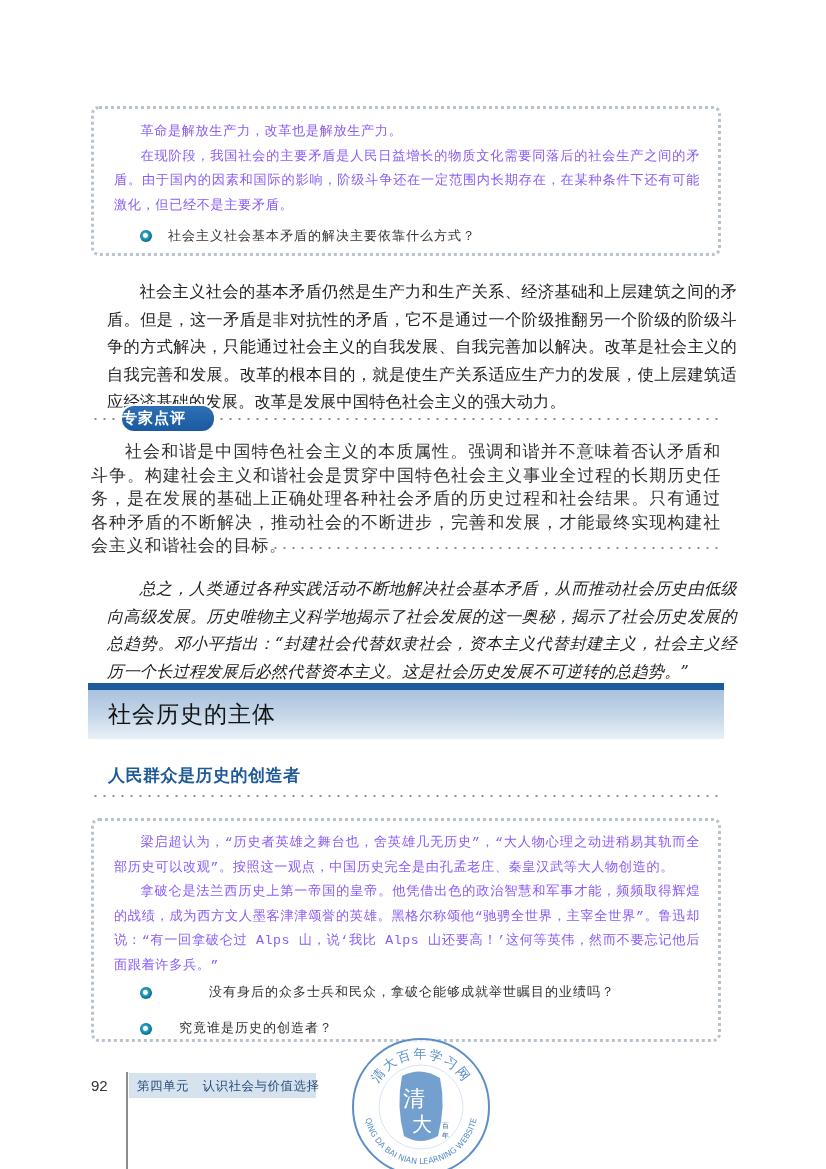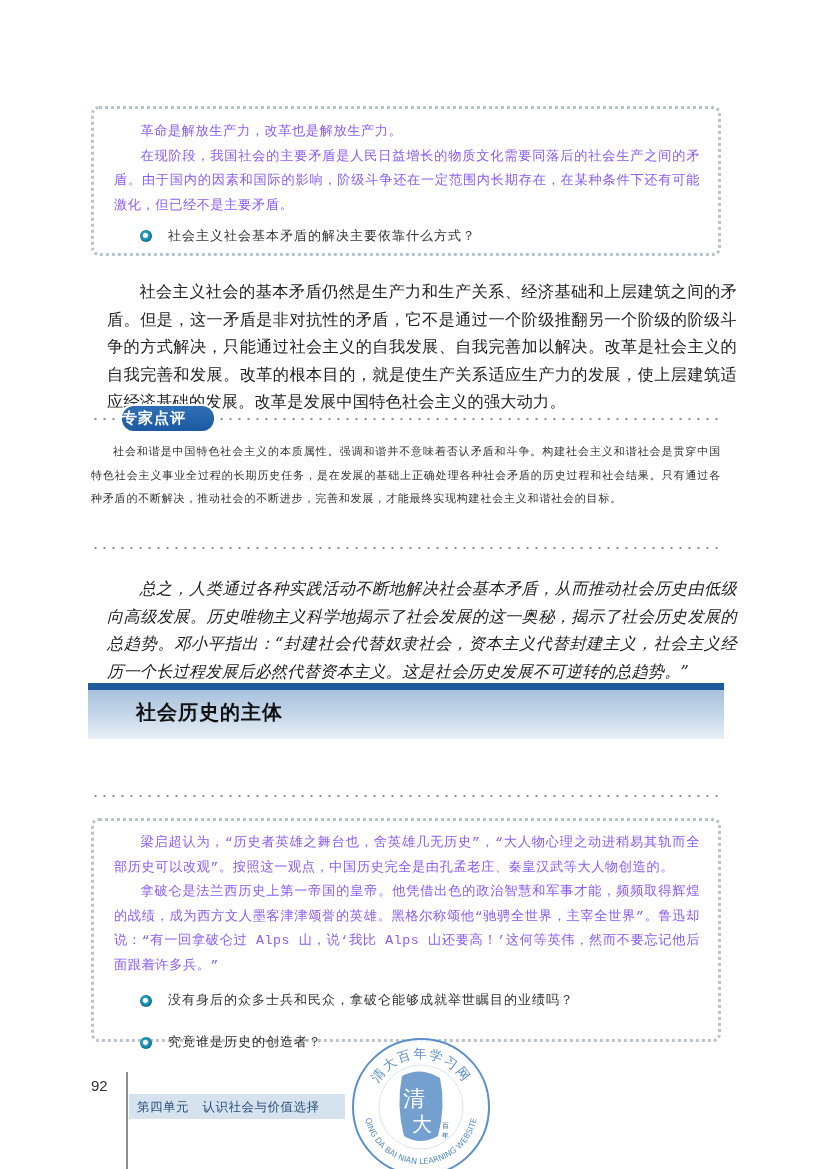--- a/index.html
+++ b/index.html
@@ -43,56 +43,54 @@
     }
     .expert-badge {
       position: absolute; left: 122px; top: 406px; width: 92px; height: 25px;
       background: linear-gradient(#2f6fb5, #1b5aa0); border-radius: 12px;
       color: #ffffff; font-family: "DejaVu Sans", sans-serif; font-weight: bold; font-size: 15px;
       text-align: left; line-height: 25px; letter-spacing: 1px;
       box-shadow: 0 0 0 2px #ffffff;
     }
     .expert-text {
       position: absolute; left: 91px; width: 630px; top: 440px;
-      font-size: 11px; line-height: 23.6px; color: #333; letter-spacing: 0.8px;
+      font-size: 17px; line-height: 23.6px; color: #333; letter-spacing: 0.8px;
       text-indent: 2em; text-align: justify; margin: 0;
     }
 
     
     .section-bar {
       position: absolute; left: 88px; top: 683px; width: 636px; height: 56px;
       background: linear-gradient(#a2bcd9 0%, #c3d5e8 55%, #e9f0f7 100%);
     }
     .section-bar::before {
       content: ""; position: absolute; left: 0; top: 0; right: 0; height: 7px; background: #1e5b9a;
     }
     .section-title {
-      position: absolute; left: 20px; top: 16px; font-size: 20px; font-weight: bold; color: #111;
+      position: absolute; left: 20px; top: 16px; font-size: 23px; font-weight: normal; color: #111;
       letter-spacing: 1px;
-      margin-left: 28px;
     }
     .subsection-title {
       position: absolute; left: 108px; top: 764px; font-family: "DejaVu Sans", sans-serif;
       font-weight: bold; font-size: 17px; color: #1f5a98; letter-spacing: 0.5px;
     }
 
     
     .page-number {
       position: absolute; left: 91px; top: 1077px; font-family: Liberation Sans, sans-serif;
       font-size: 15px; color: #333;
     }
     .footer-rule {
       position: absolute; left: 126px; top: 1072px; width: 2px; height: 97px; background: #8c8c8c;
     }
     .footer-label {
-      position: absolute; left: 129px; top: 1073px; width: 216px; height: 25px;
+      position: absolute; left: 129px; top: 1073px; width: 187px; height: 25px;
       background: #d6e2ee; font-family: "DejaVu Sans", sans-serif; font-size: 12.5px;
       color: #2a4e78; line-height: 25px; padding-left: 8px; box-sizing: border-box; letter-spacing: 0.5px;
       white-space: pre;
-      margin-top: 21px;
     }
 
     
     .watermark {
       position: absolute; left: 350px; top: 1036px; width: 142px; height: 142px;
     }
   </style>
 </head>
 <body>
 
@@ -112,30 +110,31 @@
   <div class="dotline" style="top:418px;"></div>
   <div class="expert-badge">专家点评</div>
   <p class="expert-text">社会和谐是中国特色社会主义的本质属性。强调和谐并不意味着否认矛盾和斗争。构建社会主义和谐社会是贯穿中国特色社会主义事业全过程的长期历史任务，是在发展的基础上正确处理各种社会矛盾的历史过程和社会结果。只有通过各种矛盾的不断解决，推动社会的不断进步，完善和发展，才能最终实现构建社会主义和谐社会的目标。</p>
   <div class="dotline" style="top:547px;"></div>
 
   <p class="body-text" style="top:559px;font-style:italic;">总之，人类通过各种实践活动不断地解决社会基本矛盾，从而推动社会历史由低级向高级发展。历史唯物主义科学地揭示了社会发展的这一奥秘，揭示了社会历史发展的总趋势。邓小平指出：“封建社会代替奴隶社会，资本主义代替封建主义，社会主义经历一个长过程发展后必然代替资本主义。这是社会历史发展不可逆转的总趋势。”</p>
 
   <div class="section-bar">
     <span class="section-title">社会历史的主体</span>
   </div>
+  <div class="subsection-title">人民群众是历史的创造者</div>
   <div class="dotline" style="top:795px;"></div>
 
   <div class="dashbox" style="top:818px; height:224px;font-family:Liberation Mono, monospace;">
     <p class="boxpara">梁启超认为，“历史者英雄之舞台也，舍英雄几无历史”，“大人物心理之动进稍易其轨而全部历史可以改观”。按照这一观点，中国历史完全是由孔孟老庄、秦皇汉武等大人物创造的。</p>
     <p class="boxpara">拿破仑是法兰西历史上第一帝国的皇帝。他凭借出色的政治智慧和军事才能，频频取得辉煌的战绩，成为西方文人墨客津津颂誉的英雄。黑格尔称颂他“驰骋全世界，主宰全世界”。鲁迅却说：“有一回拿破仑过 Alps 山，说‘我比 Alps 山还要高！’这何等英伟，然而不要忘记他后面跟着许多兵。”</p>
-    <div class="question" style="margin-top:12px;">
+    <div class="question" style="margin-top:4px;gap:41px;">
       <span class="qicon"></span>
       <span>没有身后的众多士兵和民众，拿破仑能够成就举世瞩目的业绩吗？</span>
     </div>
-    <div class="question" style="margin-top:20px;">
+    <div class="question" style="margin-top:14px;gap:11px;">
       <span class="qicon"></span>
       <span>究竟谁是历史的创造者？</span>
     </div>
   </div>
 
   <div class="page-number">92</div>
   <div class="footer-rule"></div>
   <div class="footer-label">第四单元   认识社会与价值选择</div>
 
   <svg class="watermark" viewBox="0 0 142 142">

